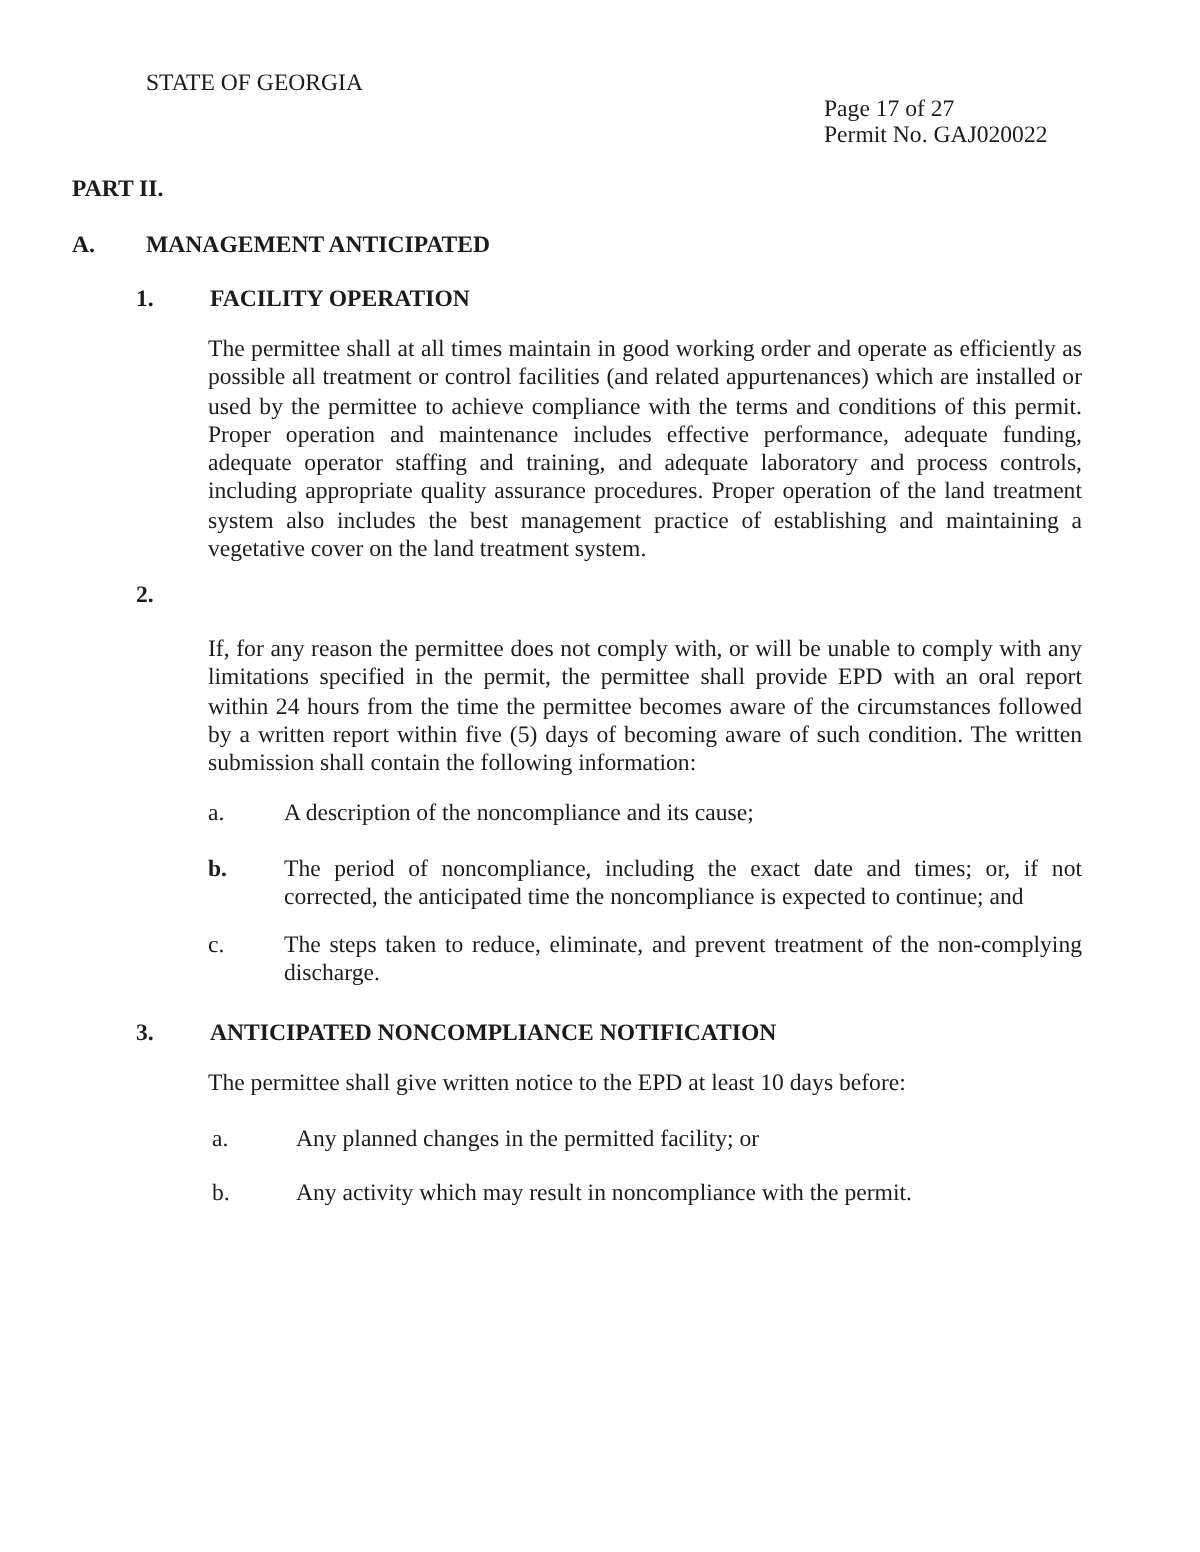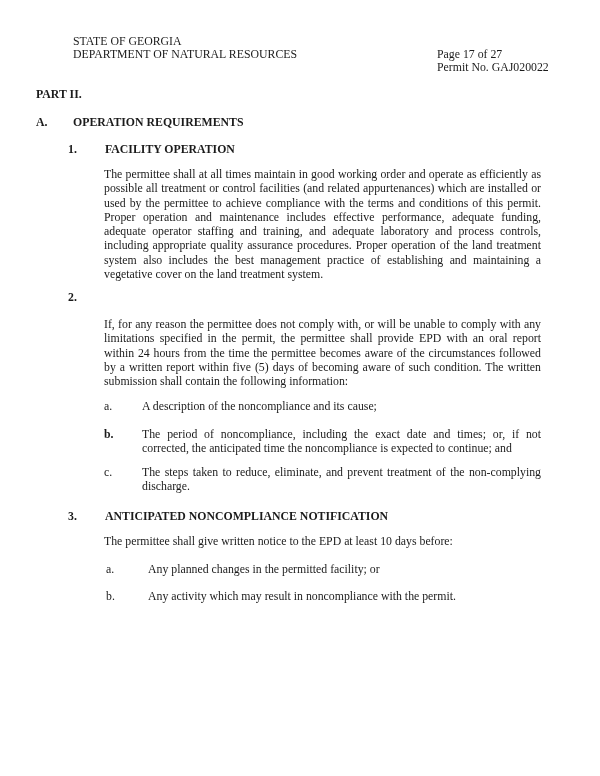--- a/index.html
+++ b/index.html
@@ -21,21 +21,21 @@
   .abs { position: absolute; }
   .bold { font-weight: bold; }
 
   .header-left {
     left: 73px;
     top: 35px;
     line-height: 13.4px;
     white-space: nowrap;
   }
   .header-right {
-    left: 437px;
+    left: 412px;
     top: 48px;
     line-height: 13.4px;
     white-space: nowrap;
   }
 
   .part-heading {
     left: 36px;
     top: 87px;
     font-weight: bold;
     white-space: nowrap;
@@ -79,32 +79,31 @@
   .item-3a { top: 562px; }
   .item-3b { top: 589px; }
 </style>
 </head>
 <body>
 
 <div class="page">
 
   <div class="abs header-left">
     <div>STATE OF GEORGIA</div>
-    <div>DEPARTMENT OF NATURAL RESOURCES</div>
   </div>
   <div class="abs header-right">
     <div>Page 17 of 27</div>
     <div>Permit No. GAJ020022</div>
   </div>
 
   <div class="abs part-heading">PART II.</div>
 
   <div class="abs hrow row-a">
     <span class="hlabel">A.</span>
-    <span class="htitle">OPERATION REQUIREMENTS</span>
+    <span class="htitle">MANAGEMENT ANTICIPATED</span>
   </div>
 
   <div class="abs hrow row-sub row-s1">
     <span class="hlabel">1.</span>
     <span class="htitle">FACILITY OPERATION</span>
   </div>
   <div class="abs para para-1">The permittee shall at all times maintain in good working order and operate as efficiently as possible all treatment or control facilities (and related appurtenances) which are installed or used by the permittee to achieve compliance with the terms and conditions of this permit. Proper operation and maintenance includes effective performance, adequate funding, adequate operator staffing and training, and adequate laboratory and process controls, including appropriate quality assurance procedures. Proper operation of the land treatment system also includes the best management practice of establishing and maintaining a vegetative cover on the land treatment system.</div>
 
   <div class="abs hrow row-sub row-s2">
     <span class="hlabel">2.</span>

